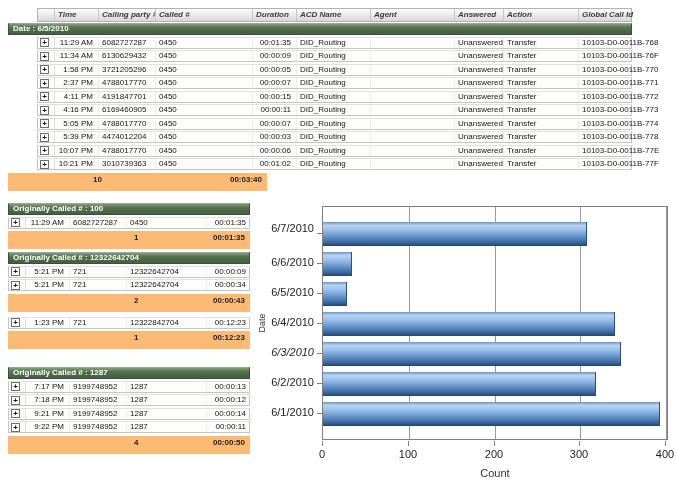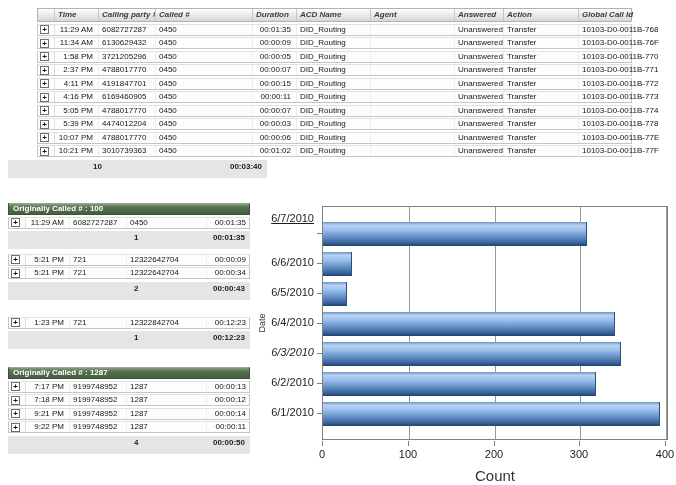--- a/index.html
+++ b/index.html
@@ -66,21 +66,21 @@
     background: #ffffff;
     font: 700 8px/7px "Liberation Sans", sans-serif;
     text-align: center;
     color: #111;
     cursor: pointer;
   }
   .summary-row {
     position: relative;
     height: 18px;
     margin-top: 2.5px;
-    background: #e5e5e5;
+    background: #fdba74;
   }
   .summary-row span {
     position: absolute;
     font: 700 8px/13px "Liberation Sans", sans-serif;
     color: #222;
     white-space: nowrap;
   }
   .sum-count-main { left: 61px;  width: 57px; text-align: center; }
   .sum-dur-main   { right: 5px;  width: 60px; text-align: right; }
   .sum-count-nar  { left: 126px; width: 72px; text-align: left; }
@@ -96,40 +96,41 @@
     background: linear-gradient(180deg,#6b94c4 0%,#b9d4f2 14%,#95bcea 36%,#5c8ac0 66%,#3a659c 86%,#1f4470 100%);
     border-right: 1px solid #2a4f7d;
   }
   .ytickmark { position: absolute; left: 67px; width: 5px; height: 1px; background: #7f7f7f; }
   .ycat { position: absolute; left: 8px; width: 56px; text-align: right;
           font-size: 11px; line-height: 13px; color: #1d1d1d; }
   .xtickmark { position: absolute; top: 245px; width: 1px; height: 5px; background: #7f7f7f; }
   .xticklab { position: absolute; top: 252px; width: 40px; text-align: center;
               font-size: 11px; color: #1d1d1d; }
   .xlabel { position: absolute; left: 72px; top: 271px; width: 346px; text-align: center;
-            font-size: 15px; color: #333; }
+            font-size: 11px; color: #333; }
   .ylabel { position: absolute; left: -2px; top: 121px; width: 30px; height: 12px;
             text-align: center; font-size: 9px; color: #333; transform: rotate(-90deg); }
 </style>
 </head>
 <body>
 
 <div class="rtable" id="table-main" style="top:8px;width:624px;">
   <div class="grid-row main-cols col-header" id="main-col-header">
       <div class="cell"></div>
       <div class="cell">Time</div>
       <div class="cell">Calling party #</div>
       <div class="cell">Called #</div>
       <div class="cell">Duration</div>
       <div class="cell">ACD Name</div>
       <div class="cell">Agent</div>
       <div class="cell">Answered</div>
       <div class="cell">Action</div>
       <div class="cell">Global Call Id</div>
     </div>
+  <div class="green-row date-row">Date : 6/5/2010</div>
   <div id="main-rows">
       <div class="grid-row data-row main-cols">
         <div class="cell c-expand">
           <div class="expand-btn">+</div>
         </div>
         <div class="cell c-time">11:29 AM</div>
         <div class="cell c-calling">6082727287</div>
         <div class="cell c-called">0450</div>
         <div class="cell c-duration">00:01:35</div>
         <div class="cell c-acd">DID_Routing</div>
@@ -282,20 +283,21 @@
         <div class="cell c-calling">6082727287</div>
         <div class="cell c-called">0450</div>
         <div class="cell c-duration">00:01:35</div>
       </div>
       <div class="summary-row">
         <span class="sum-count-nar">1</span>
         <span class="sum-dur-nar">00:01:35</span>
       </div>
     </div>
     <div class="rtable" style="top: 252px; width: 242px;">
+      <div class="green-row">Originally Called # : 12322642704</div>
       <div class="grid-row data-row narrow-cols">
         <div class="cell c-expand">
           <div class="expand-btn">+</div>
         </div>
         <div class="cell c-time">5:21 PM</div>
         <div class="cell c-calling">721</div>
         <div class="cell c-called">12322642704</div>
         <div class="cell c-duration">00:00:09</div>
       </div>
       <div class="grid-row data-row narrow-cols">
@@ -381,21 +383,21 @@
       <div class="gridline" style="left: 343px;"></div>
       <div class="bar" style="top: 15px; width: 264px;"></div>
       <div class="bar" style="top: 45px; width: 29px;"></div>
       <div class="bar" style="top: 75px; width: 24px;"></div>
       <div class="bar" style="top: 105px; width: 292px;"></div>
       <div class="bar" style="top: 135px; width: 298px;"></div>
       <div class="bar" style="top: 165px; width: 273px;"></div>
       <div class="bar" style="top: 195px; width: 337px;"></div>
     </div>
   <div id="chart-annots">
-      <div class="ycat" style="top: 16px; text-decoration: underline;">6/7/2010</div>
+      <div class="ycat" style="top: 26px;">6/7/2010</div>
       <div class="ytickmark" style="top: 37px;"></div>
       <div class="ycat" style="top: 60px;">6/6/2010</div>
       <div class="ytickmark" style="top: 67px;"></div>
       <div class="ycat" style="top: 90px;">6/5/2010</div>
       <div class="ytickmark" style="top: 97px;"></div>
       <div class="ycat" style="top: 120px;">6/4/2010</div>
       <div class="ytickmark" style="top: 127px;"></div>
       <div class="ycat" style="top: 150px; font-style: italic;">6/3/2010</div>
       <div class="ytickmark" style="top: 157px;"></div>
       <div class="ycat" style="top: 180px;">6/2/2010</div>

